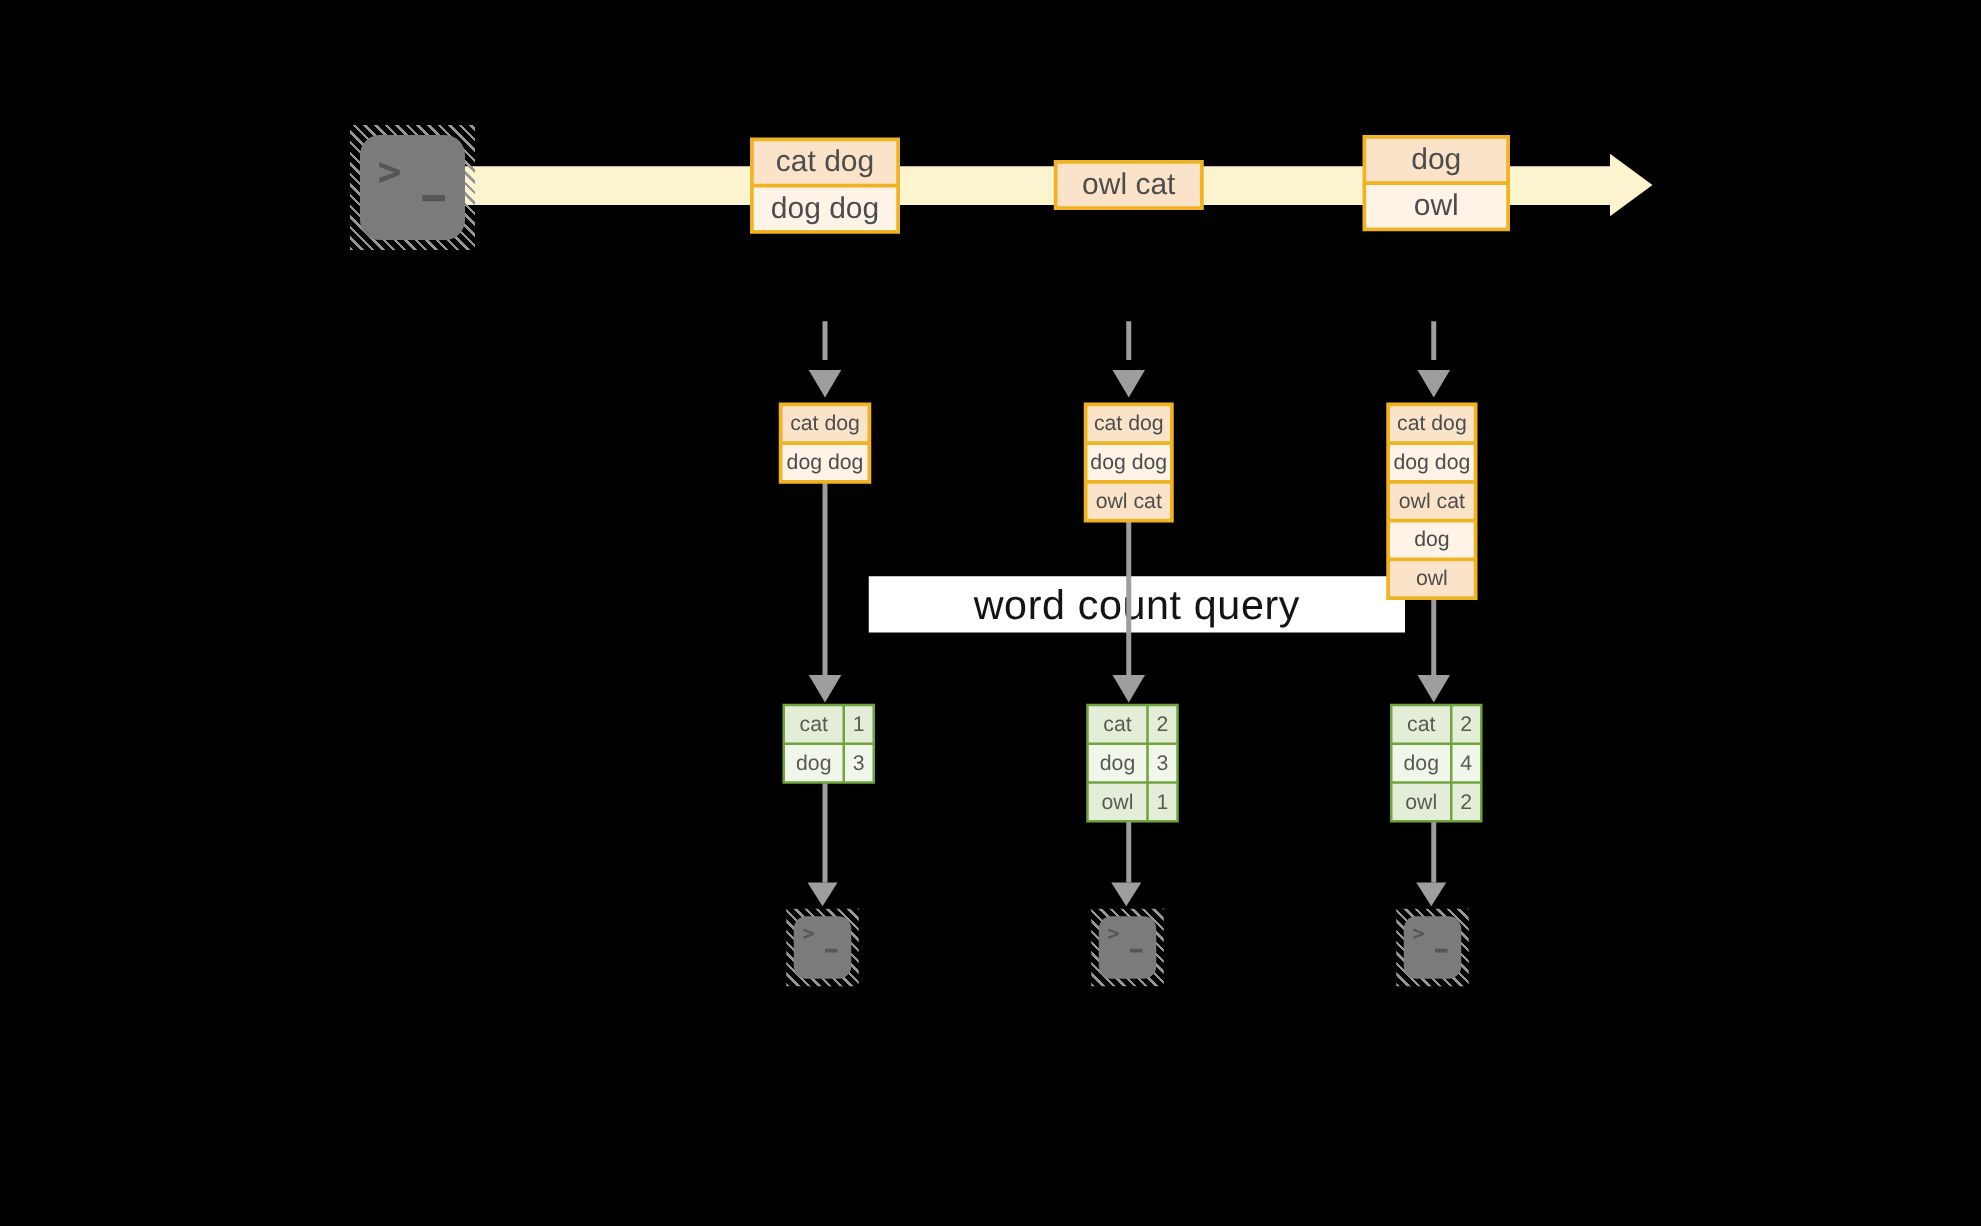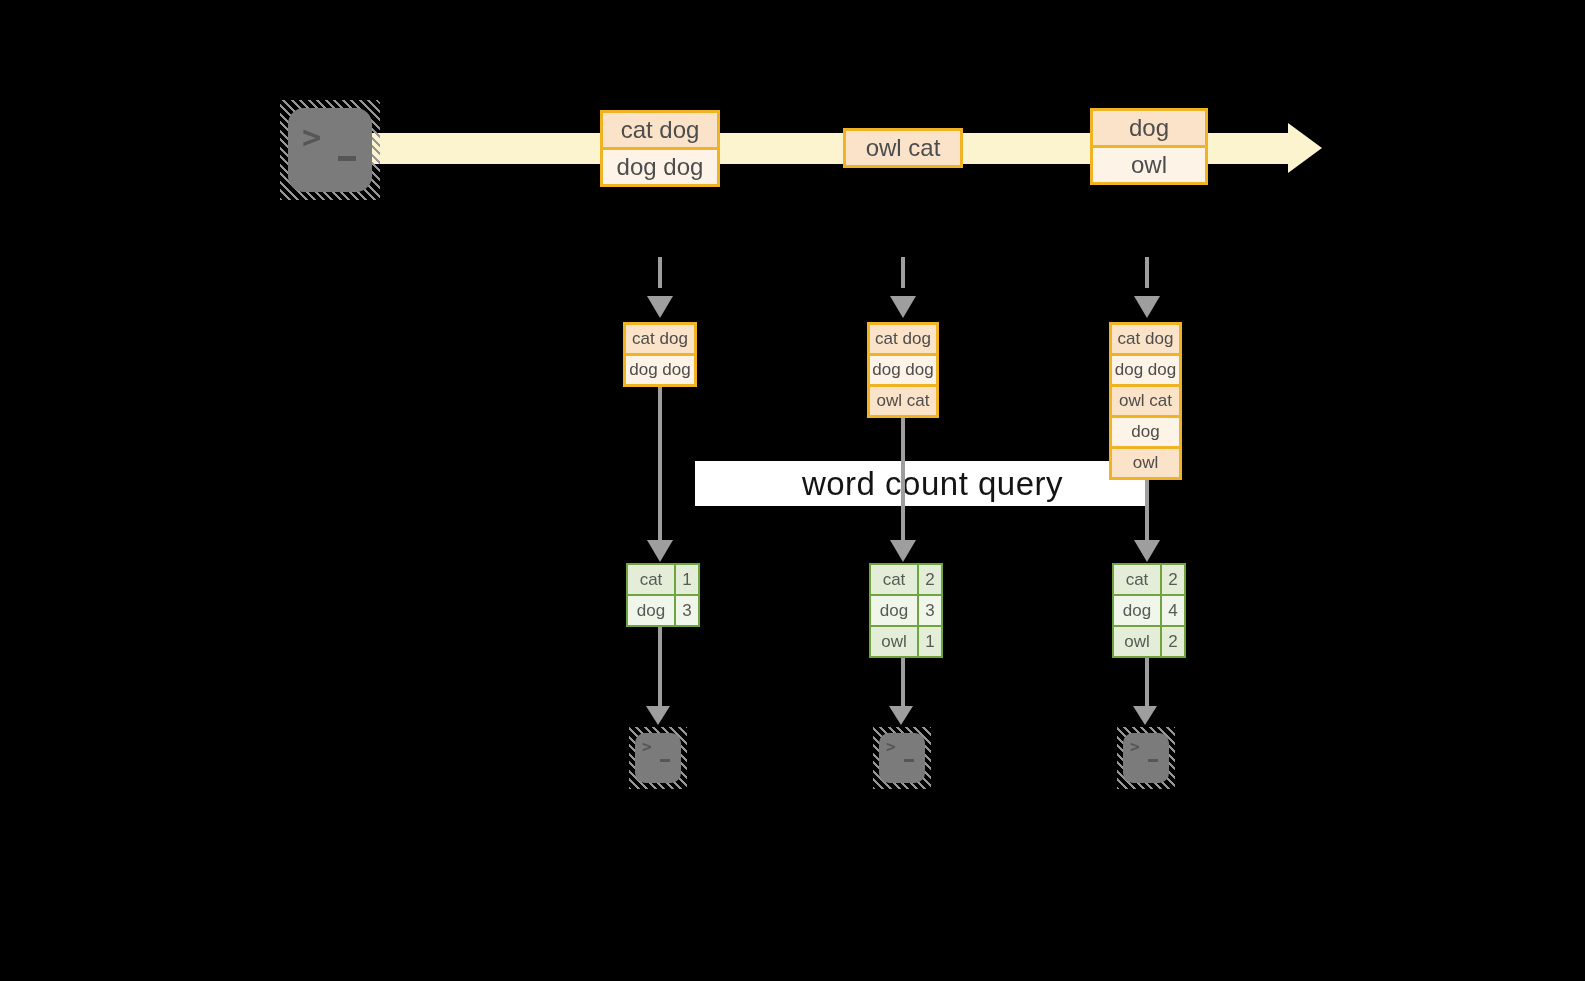--- a/index.html
+++ b/index.html
@@ -21,21 +21,21 @@
   .acc-box .orow{height:28px;font-size:17px;}
 
   
   .shaft{position:absolute;width:4px;background:#9E9E9E;z-index:3;}
   .head{position:absolute;width:0;height:0;z-index:3;
         border-left:13px solid transparent;border-right:13px solid transparent;border-top:22px solid #9E9E9E;}
   .head-sm{border-left-width:12px;border-right-width:12px;border-top-width:19px;}
 
   
   .query-band{position:absolute;left:695px;top:461px;width:429px;height:45px;background:#ffffff;z-index:2;
-              display:flex;align-items:center;justify-content:center;padding-left:23px;}
+              display:flex;align-items:center;justify-content:center;}
   .query-band span{font-size:33px;font-weight:300;color:#141414;letter-spacing:0.5px;}
 
   
   .gtable{position:absolute;background:#6FA43F;padding:2px;display:flex;flex-direction:column;gap:2px;z-index:4;}
   .grow{display:flex;gap:2px;}
   .gcell{height:29px;display:flex;align-items:center;justify-content:center;color:#565c55;font-size:17px;}
   .gword{width:46px;}
   .gnum{width:22px;}
   .grow:nth-child(odd) .gcell{background:#E3EDD8;}
   .grow:nth-child(even) .gcell{background:#F0F6EA;}

